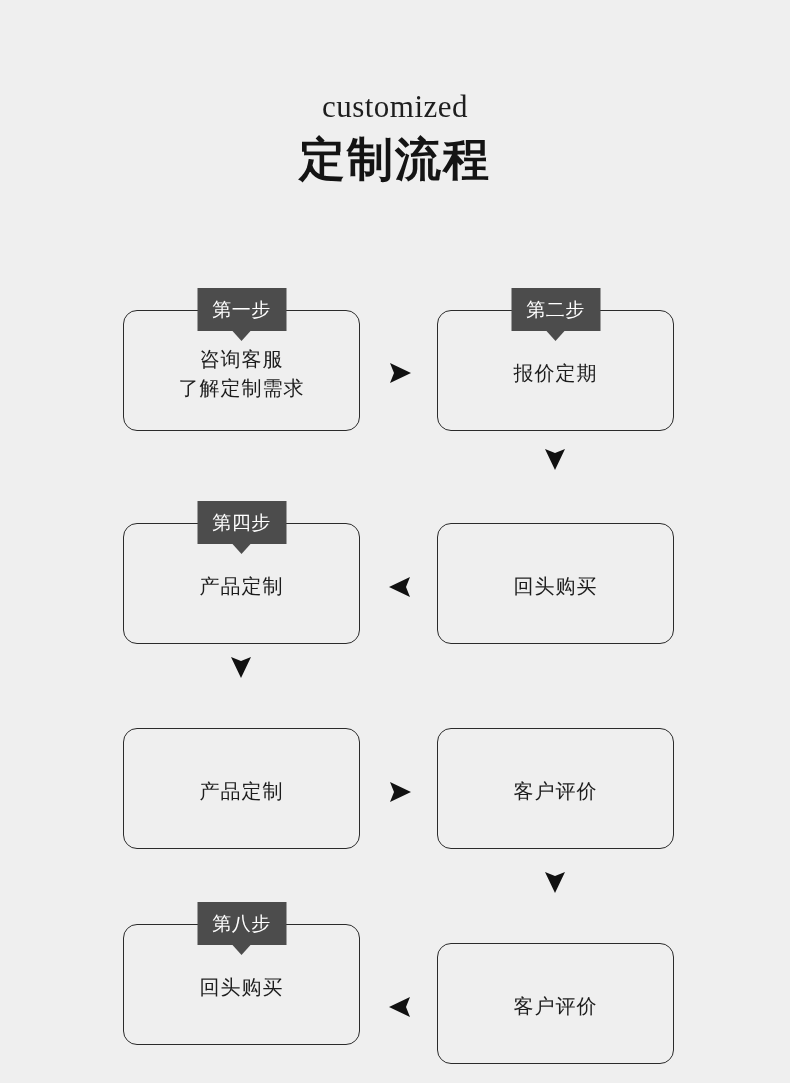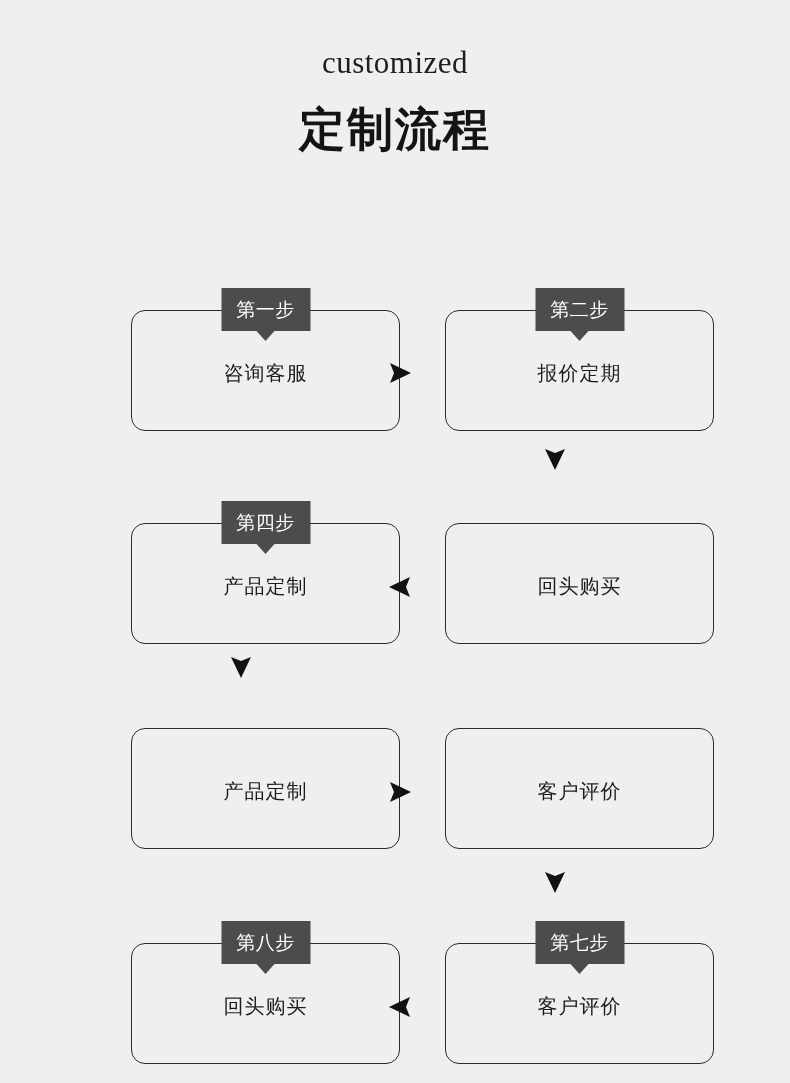--- a/index.html
+++ b/index.html
@@ -23,51 +23,50 @@
     top: 0;
     width: 790px;
     text-align: center;
   }
   .header-en {
     font-family: "Liberation Serif", "DejaVu Serif", serif;
     font-size: 31px;
     line-height: 37px;
     letter-spacing: 0.5px;
     color: #1e1e1e;
-    padding-top: 44px;
+    padding-top: 88px;
     font-weight: 400;
   }
   .header-en .line2 { display: block; }
   .header-cn {
     font-size: 46px;
     font-weight: 700;
     line-height: 56px;
     letter-spacing: 2px;
     color: #141414;
-    margin-top: 20px;
+    margin-top: 6px;
   }
 
   
   .flow {
     position: absolute;
     left: 0;
     top: 0;
     width: 790px;
     height: 1083px;
   }
 
   .step {
     position: absolute;
-    width: 269px;
+    width: 237px;
     height: 121px;
     box-sizing: border-box;
     border: 1.6px solid #2b2b2b;
     border-radius: 14px;
     background: #efefef;
-    margin-left: 8px;
   }
   .step .body {
     position: absolute;
     left: 0;
     right: 0;
     top: 0;
     bottom: 0;
     display: flex;
     flex-direction: column;
     align-items: center;
@@ -135,20 +134,21 @@
   </div>
   <div class="header-cn">定制流程</div>
 </div>
 
 <div class="flow">
 
   <div class="step" style="left:123px; top:310px;">
     <div class="tab">第一步</div>
     <div class="body">
       <span class="l">咨询客服</span>
+      <span class="l">了解定制需求</span>
     </div>
   </div>
 
   <div class="step" style="left:437px; top:310px;">
     <div class="tab">第二步</div>
     <div class="body">
       <span class="l">报价定期</span>
     </div>
   </div>
 
@@ -170,29 +170,28 @@
       <span class="l">产品定制</span>
     </div>
   </div>
 
   <div class="step" style="left:437px; top:728px;">
     <div class="body">
       <span class="l">客户评价</span>
     </div>
   </div>
 
-  <div class="step" style="left:123px; top:943px;">
+  <div class="step" style="left:123px; top:924px;">
     <div class="tab">第八步</div>
     <div class="body">
       <span class="l">回头购买</span>
     </div>
   </div>
 
   <div class="step" style="left:437px; top:943px;">
-    <div class="tab">第七步</div>
     <div class="body">
       <span class="l">客户评价</span>
     </div>
   </div>
 
   <div class="arrow right" style="left:383px; top:356px;">
     <svg width="34" height="34" viewBox="0 0 34 34" aria-hidden="true">
       <path d="M7 7 L28 17 L7 27 L11 17 Z" fill="#111111"></path>
     </svg>
   </div>

